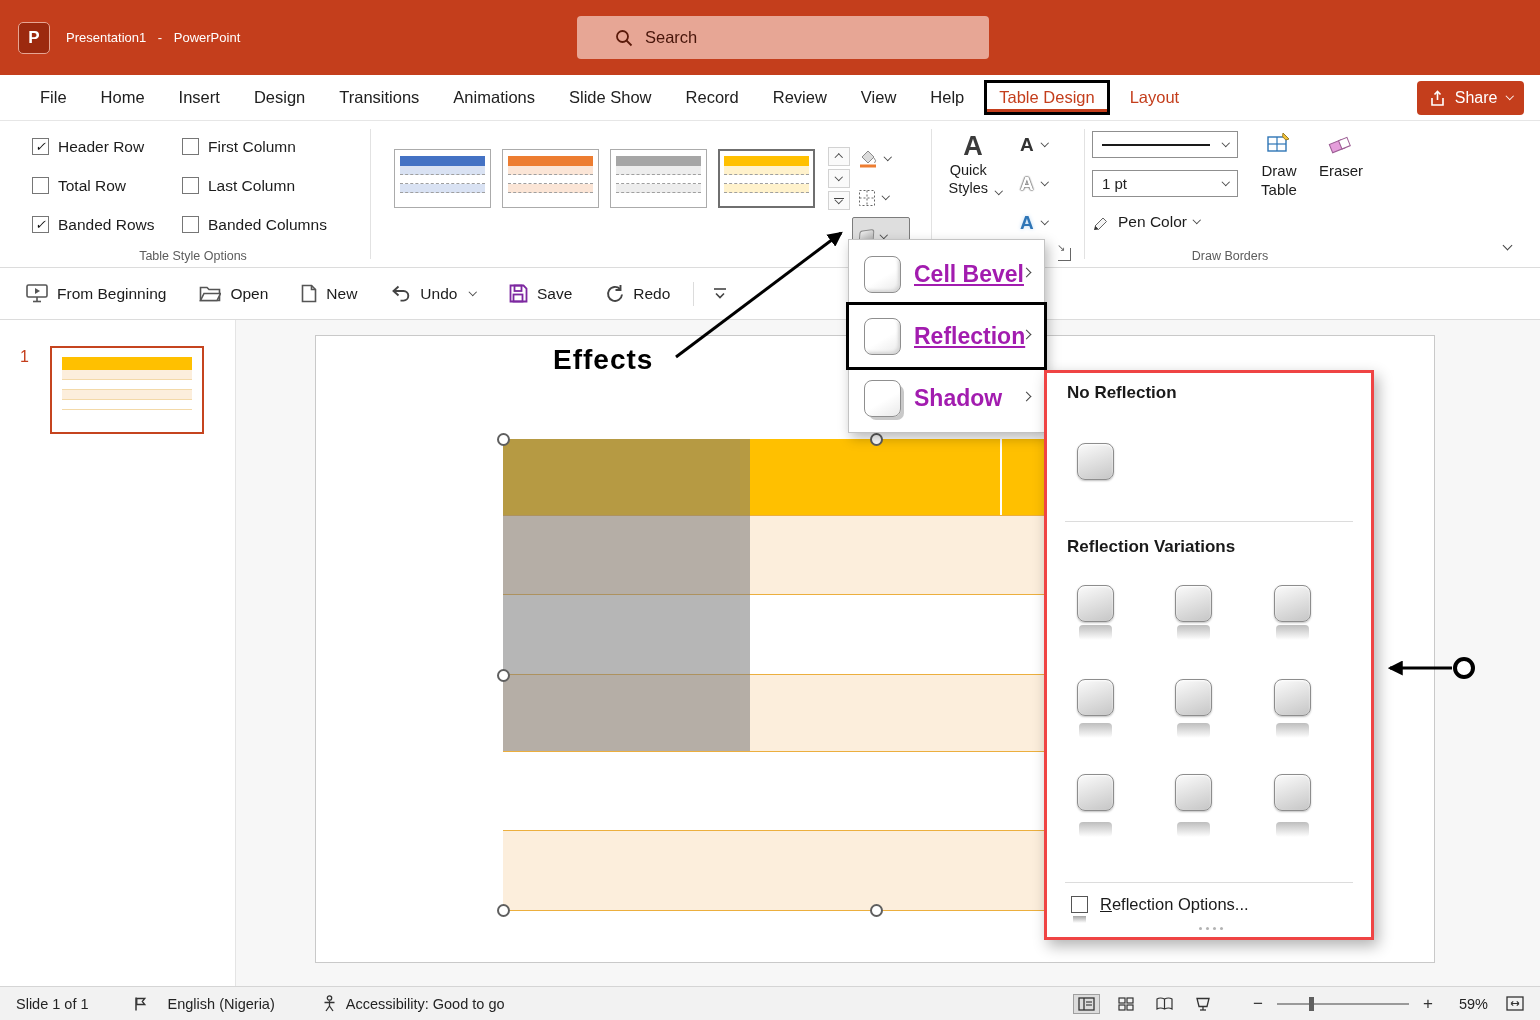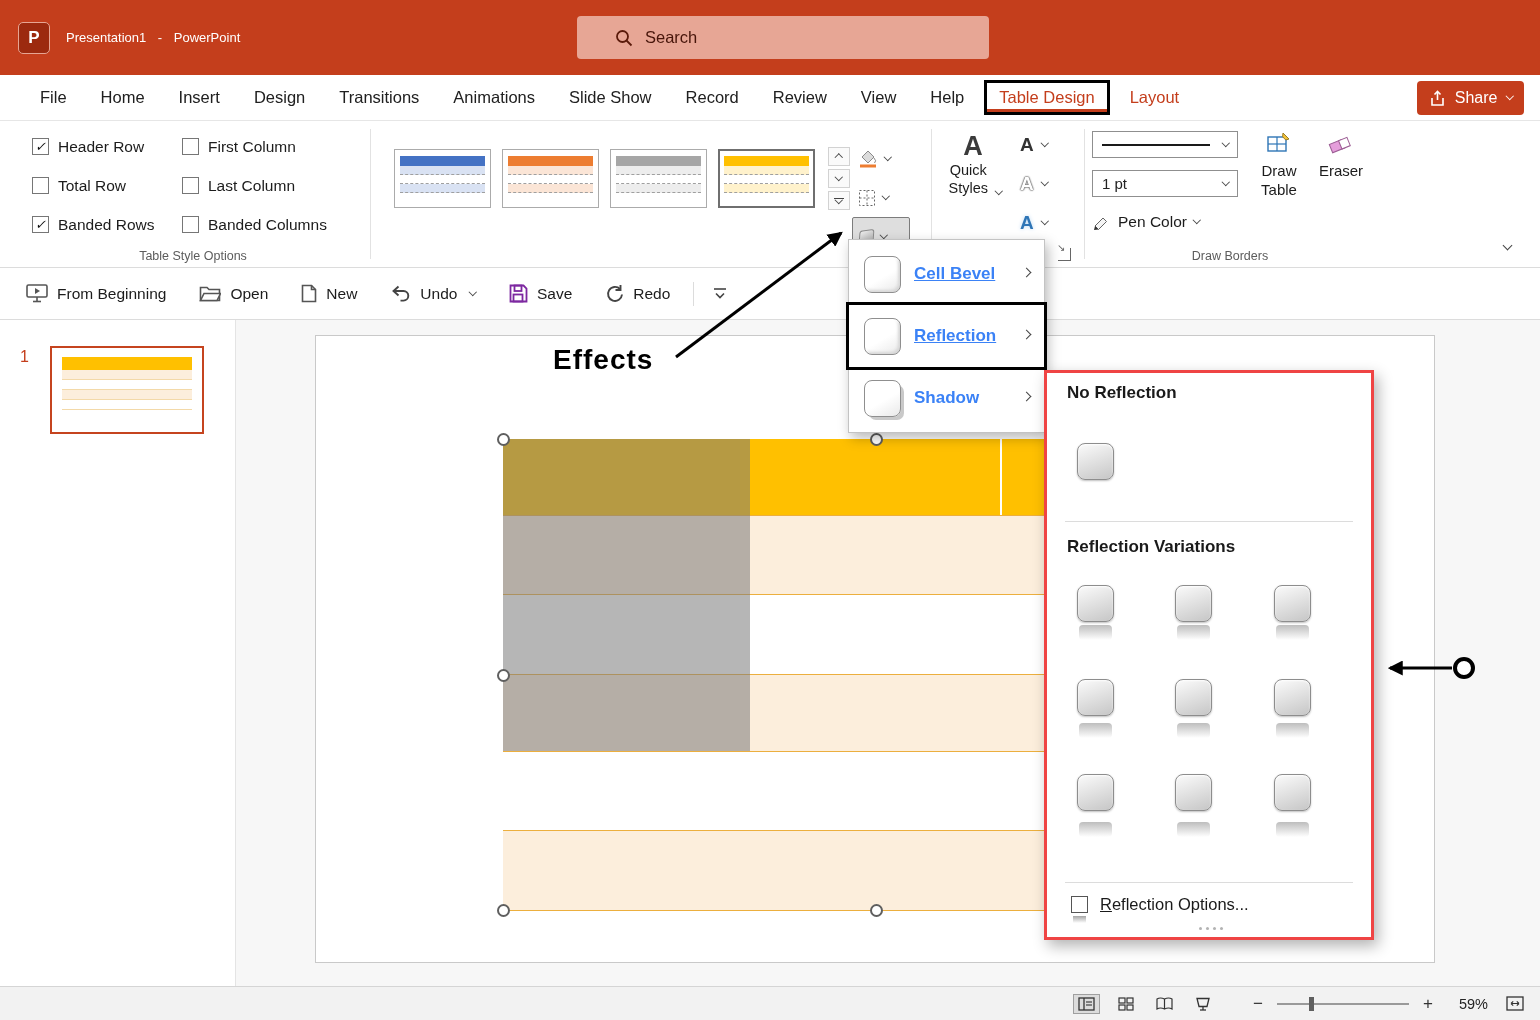--- a/index.html
+++ b/index.html
@@ -116,21 +116,21 @@
   .trow.plain { background:#fff; border-top:1px solid #ECAF3E; }
   .coldiv { position:absolute; left:497px; top:0; bottom:0; width:2px; background:#fff; }
   .sel-overlay { position:absolute; left:0; top:0; width:247px; height:312px; background:rgba(122,122,122,0.55); }
   .handle { position:absolute; width:13px; height:13px; border-radius:50%; background:#fff; border:2px solid #5f5f5f; z-index:5; }
 
   
   .fx-menu { position:absolute; left:848px; top:239px; width:197px; background:#fff; border:1px solid #c3c3c3;
              box-shadow:3px 5px 12px rgba(0,0,0,0.28); z-index:30; padding:3px 0; }
   .fx-item { position:relative; height:62px; display:flex; align-items:center; gap:13px; padding-left:15px; }
   .fx-item.hi { outline:3px solid #000; }
-  .fx-label { font-size:17px; font-weight:bold; color:#3b82f6; }
+  .fx-label { font-size:23px; font-weight:bold; color:#a21caf; }
   .fx-item.u .fx-label { text-decoration:underline; }
   .fx-chv { position:absolute; right:14px; }
   .micon { width:37px; height:37px; border:1.6px solid #8f8f8f; border-radius:8px;
            background:linear-gradient(150deg,#ffffff 55%,#e9e9e9);
            box-shadow:inset 2px 2px 3px #fff, inset -2px -2px 3px #d6d6d6; flex:0 0 auto; }
 
   
   .refl-menu { position:absolute; left:1044px; top:370px; width:330px; height:570px; background:#fff;
                border:3px solid #ef4444; box-shadow:4px 6px 14px rgba(0,0,0,0.3); z-index:31; }
   .rm-h { position:absolute; left:20px; font-size:17px; font-weight:bold; color:#1a1a1a; }
@@ -553,20 +553,33 @@
       <marker id="ah" viewBox="0 0 10 10" refX="8.5" refY="5" markerWidth="15" markerHeight="15" orient="auto-start-reverse" markerUnits="userSpaceOnUse">
         <path d="M0,0 L10,5 L0,10 z" fill="#000"></path>
       </marker>
     </defs>
     <line x1="676" y1="357" x2="841" y2="233" stroke="#000" stroke-width="3" marker-end="url(#ah)"></line>
     <line x1="1452" y1="668" x2="1390" y2="668" stroke="#000" stroke-width="3" marker-end="url(#ah)"></line>
     <circle cx="1464" cy="668" r="9" fill="#fff" stroke="#000" stroke-width="4"></circle>
   </svg>
 
   <div class="statusbar">
+    <div class="sb-left">
+      <span>Slide 1 of 1</span>
+      <svg width="15" height="16" style="margin-left:24px;">
+          <path d="M3 1.5 v13" stroke="#333" stroke-width="1.5"></path>
+          <path d="M3.8 2.5 h8 l-2.5 3 2.5 3 h-8z" fill="none" stroke="#333" stroke-width="1.3"></path>
+        </svg>
+      <span>English (Nigeria)</span>
+      <svg width="13" height="17" style="margin-left:28px;">
+          <circle cx="6.5" cy="3" r="2.2" fill="none" stroke="#333" stroke-width="1.3"></circle>
+          <path d="M1.5 7.5 h10 M6.5 6 v5 M6.5 11 l-3.5 5 M6.5 11 l3.5 5" fill="none" stroke="#333" stroke-width="1.3"></path>
+        </svg>
+      <span style="margin-left:-10px;">Accessibility: Good to go</span>
+    </div>
     <div class="sb-right">
       <div class="sb-icobtn sel">
         <svg width="17" height="14">
             <rect x="1" y="1" width="15" height="12" fill="none" stroke="#333" stroke-width="1.3"></rect>
             <line x1="6" y1="1" x2="6" y2="13" stroke="#333" stroke-width="1.3"></line>
             <line x1="8" y1="5" x2="14" y2="5" stroke="#333" stroke-width="1.1"></line>
             <line x1="8" y1="8" x2="14" y2="8" stroke="#333" stroke-width="1.1"></line>
           </svg>
       </div>
       <div class="sb-icobtn">

